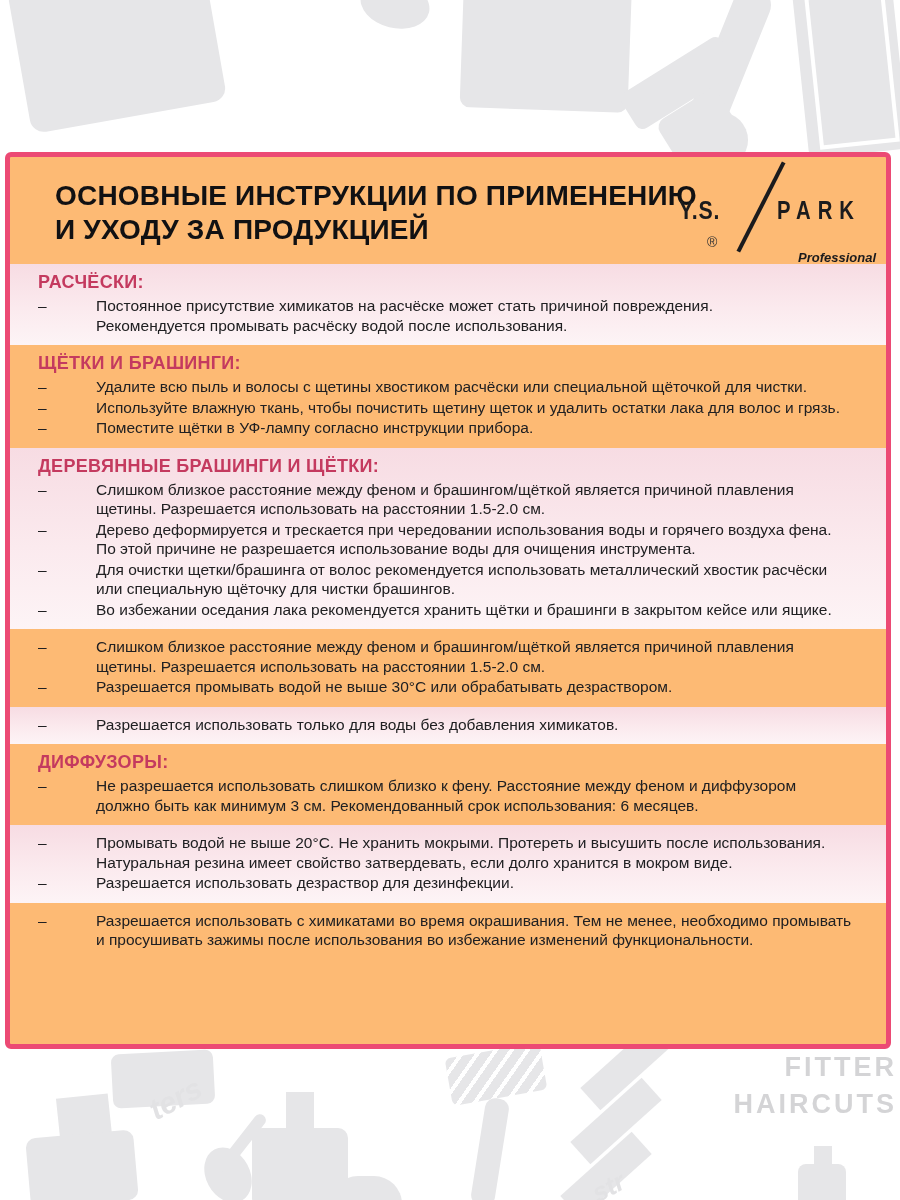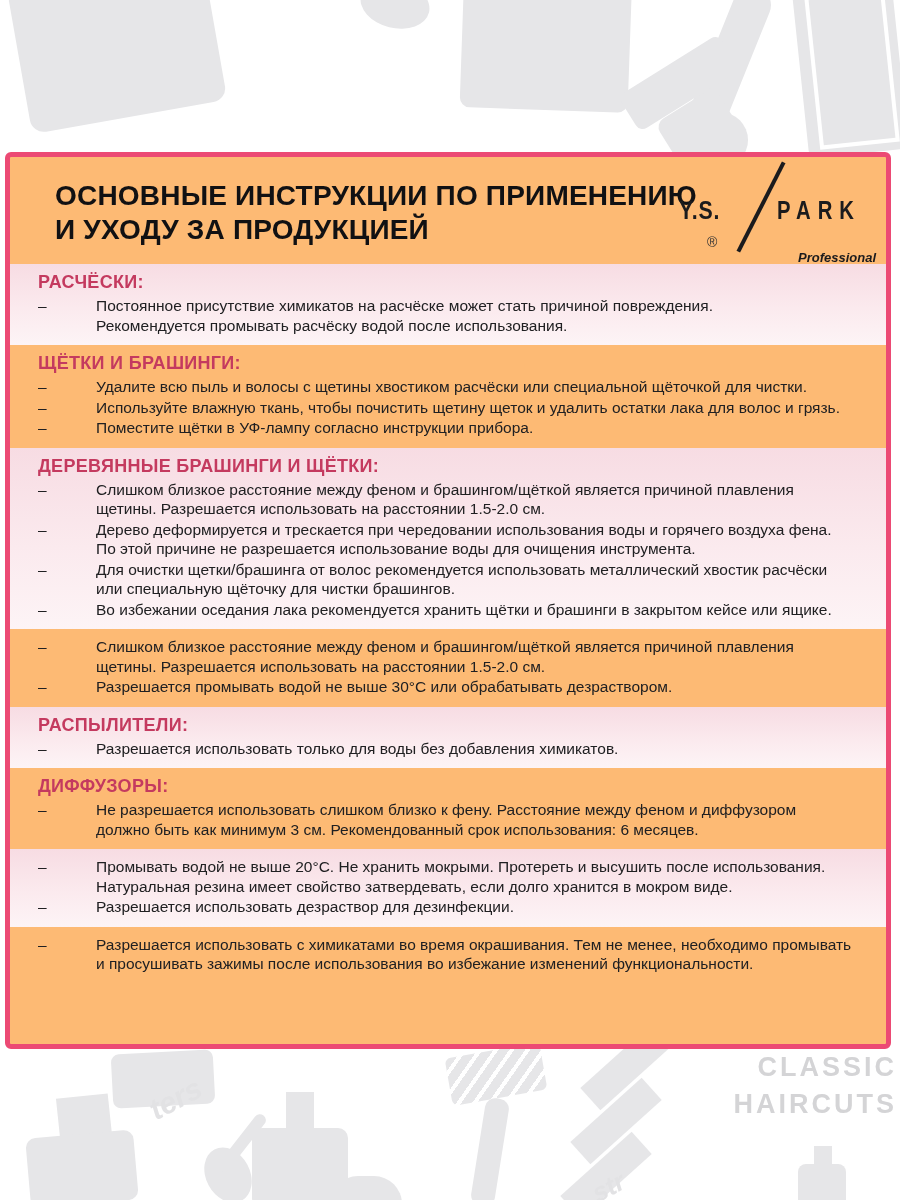--- a/index.html
+++ b/index.html
@@ -78,21 +78,21 @@
 <div class="bgi" style="left:568px; top:1106px; width:96px; height:30px; transform:rotate(-42deg);"></div>
 <div class="bgi" style="left:558px; top:1160px; width:96px; height:30px; transform:rotate(-42deg);"></div>
 <div class="wm-frag" style="left:592px; top:1172px; font-size:26px; transform:rotate(-28deg);">str</div>
 <div class="bgi" style="left:58px; top:1096px; width:52px; height:42px; transform:rotate(-6deg);"></div>
 <div class="bgi" style="left:28px; top:1134px; width:108px; height:70px; border-radius:10px; transform:rotate(-5deg);"></div>
 <div class="bgi" style="left:330px; top:1176px; width:72px; height:28px; border-radius:36px 36px 0 0;"></div>
 <div class="bgi" style="left:814px; top:1146px; width:18px; height:20px;"></div>
 <div class="bgi" style="left:798px; top:1164px; width:48px; height:40px; border-radius:8px 8px 0 0;"></div>
 
 <div class="wm-classic">
-  <div>CLASSIC</div>
+  <div>FITTER</div>
   <div>HAIRCUTS</div>
 </div>
 
 <div class="card">
 
   <div class="card-title">
     <div>ОСНОВНЫЕ ИНСТРУКЦИИ ПО ПРИМЕНЕНИЮ</div>
     <div>И УХОДУ ЗА ПРОДУКЦИЕЙ</div>
   </div>
 
@@ -158,21 +158,20 @@
       <span class="btxt">Слишком близкое расстояние между феном и брашингом/щёткой является причиной плавления
 щетины. Разрешается использовать на расстоянии 1.5-2.0 см.</span>
     </div>
     <div class="bullet">
       <span class="dash">–</span>
       <span class="btxt">Разрешается промывать водой не выше 30°C или обрабатывать дезраствором.</span>
     </div>
   </div>
 
   <div class="section pink">
-    <h2>РАСПЫЛИТЕЛИ:</h2>
     <div class="bullet">
       <span class="dash">–</span>
       <span class="btxt">Разрешается использовать только для воды без добавления химикатов.</span>
     </div>
   </div>
 
   <div class="section">
     <h2>ДИФФУЗОРЫ:</h2>
     <div class="bullet">
       <span class="dash">–</span>

